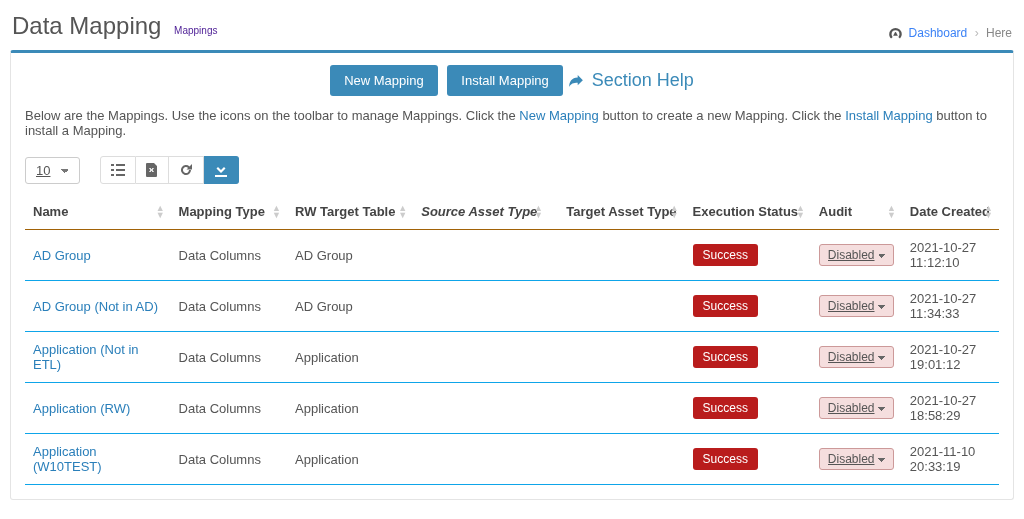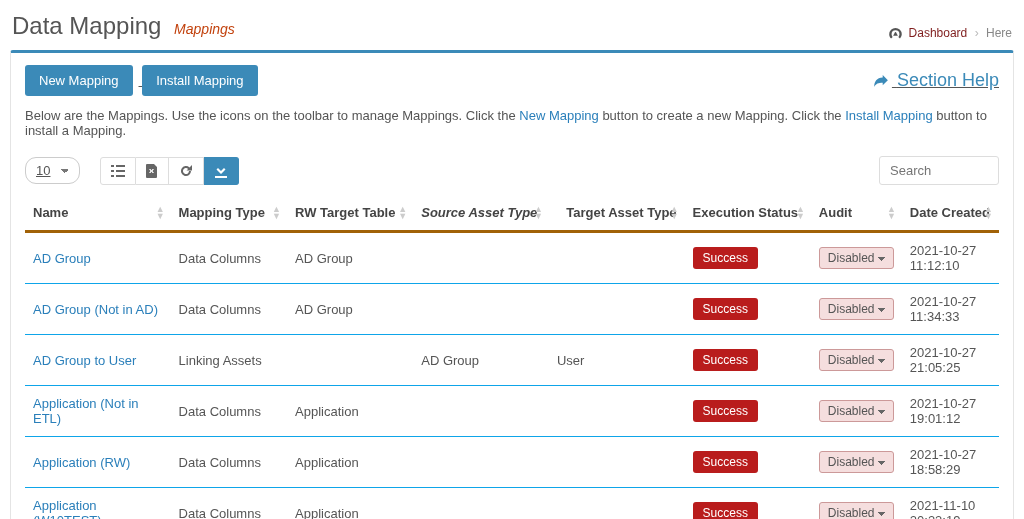--- a/index.html
+++ b/index.html
@@ -15,45 +15,43 @@
     justify-content: space-between;
     align-items: flex-end;
     padding: 4px 2px 10px 2px;
   }
   .page-header h1 {
     font-size: 24px;
     font-weight: 400;
     color: #555;
   }
   .page-header h1 small {
-    font-size: 14px;
-    color: #c2410c;
+    font-size: 10px;
+    color: #4c1d95;
     margin-left: 6px;
-    font-style: italic;
   }
   .breadcrumb {
     font-size: 12px;
     color: #888;
   }
-  .breadcrumb a { color: #7f1d1d; text-decoration: none; }
+  .breadcrumb a { color: #3b82f6; text-decoration: none; }
   .breadcrumb .sep { color:#bbb; margin:0 4px;}
   .breadcrumb svg { vertical-align: middle; margin-right: 3px;}
 
   .panel {
     border: 1px solid #e4e4e4;
     border-top: 3px solid #3b8ab8;
     border-radius: 3px;
     padding: 12px 14px 14px 14px;
     background: #fff;
   }
   .toolbar-row {
     display: flex;
-    justify-content: space-between;
+    justify-content: center;
     align-items: center;
-    text-decoration: underline;
   }
   .button {
     display: inline-block;
     background: #3b8ab8;
     color: #fff;
     border: none;
     border-radius: 3px;
     padding: 8px 14px;
     font-size: 13px;
     cursor: pointer;
@@ -75,21 +73,21 @@
 
   .table-controls {
     margin-top: 18px;
     display: flex;
     align-items: center;
     justify-content: space-between;
   }
   .table-controls-left { display:flex; align-items:center; gap:20px;}
   select.len-select {
     border: 1px solid #ccc;
-    border-radius: 11px;
+    border-radius: 3px;
     padding: 5px 28px 5px 10px;
     font-size: 13px;
     color:#555;
     background:#fff;
     appearance: none;
     background-image: linear-gradient(45deg, transparent 50%, #777 50%), linear-gradient(135deg, #777 50%, transparent 50%);
     background-position: calc(100% - 14px) 11px, calc(100% - 10px) 11px;
     background-size: 4px 4px, 4px 4px;
     background-repeat: no-repeat;
     text-decoration: underline;
@@ -123,21 +121,21 @@
     width:100%;
     border-collapse: collapse;
     margin-top:10px;
     font-size:13px;
   }
   table.data-table th {
     text-align:left;
     font-weight:600;
     color:#444;
     padding:10px 8px;
-    border-bottom:3px solid #a16207;
+    border-bottom:1px solid #a16207;
     position:relative;
   }
   table.data-table th .sort {
     position:absolute;
     right:6px;
     top: 50%;
     transform: translateY(-50%);
     color:#ccc;
     display:flex;
     flex-direction:column;
@@ -162,20 +160,21 @@
     border:1px solid #c99;
     border-radius:3px;
     padding:3px 18px 3px 8px;
     font-size:12px;
     color:#555;
     appearance: none;
     background-image: linear-gradient(45deg, transparent 50%, #666 50%), linear-gradient(135deg, #666 50%, transparent 50%);
     background-position: calc(100% - 11px) 9px, calc(100% - 7px) 9px;
     background-size: 4px 4px, 4px 4px;
     background-repeat: no-repeat;
+    text-decoration: underline;
   }
   .audit-select.disabled { background-color:#f5dede; }
 </style>
 </head>
 <body>
 
 <div class="page-header">
   <h1>
     <span>Data Mapping</span>
     <small>Mappings</small>
@@ -234,21 +233,20 @@
               <path fill="#666" d="M12 2l-1.5 1.5A5 5 0 1 0 12 7h-2a3 3 0 1 1-.9-2.1L7.5 6.5H13V1l-1 1z"></path>
             </svg>
         </button>
         <button class="icon-btn primary">
           <svg width="14" height="14" viewBox="0 0 14 14">
               <path fill="#fff" d="M7 0v7L4 4 2.5 5.5 7 10l4.5-4.5L10 4 7 7V0H7zM1 12h12v2H1z"></path>
             </svg>
         </button>
       </div>
     </div>
-    <input class="search-input" placeholder="Search" style="">
   </div>
 
   <table class="data-table">
     <thead>
       <tr id="header-row">
           <th style="width: 15%;">Name<span class="sort">▲<br>▼</span></th>
           <th style="width: 12%;">Mapping Type<span class="sort">▲<br>▼</span></th>
           <th style="width: 13%;">RW Target Table<span class="sort">▲<br>▼</span></th>
           <th style="width: 14%; font-style: italic;">Source Asset Type<span class="sort">▲<br>▼</span></th>
           <th style="width: 14%; text-align: right;">Target Asset Type<span class="sort">▲<br>▼</span></th>
@@ -272,30 +270,20 @@
           <td><a href="#" class="link">AD Group (Not in AD)</a></td>
           <td>Data Columns</td>
           <td>AD Group</td>
           <td></td>
           <td></td>
           <td><span class="badge-success">Success</span></td>
           <td><select class="audit-select disabled"><option>Disabled</option></select></td>
           <td>2021-10-27 11:34:33</td>
         </tr>
         <tr>
-          <td><a href="#" class="link">AD Group to User</a></td>
-          <td>Linking Assets</td>
-          <td></td>
-          <td>AD Group</td>
-          <td>User</td>
-          <td><span class="badge-success">Success</span></td>
-          <td><select class="audit-select disabled"><option>Disabled</option></select></td>
-          <td>2021-10-27 21:05:25</td>
-        </tr>
-        <tr>
           <td><a href="#" class="link">Application (Not in ETL)</a></td>
           <td>Data Columns</td>
           <td>Application</td>
           <td></td>
           <td></td>
           <td><span class="badge-success">Success</span></td>
           <td><select class="audit-select disabled"><option>Disabled</option></select></td>
           <td>2021-10-27 19:01:12</td>
         </tr>
         <tr>

